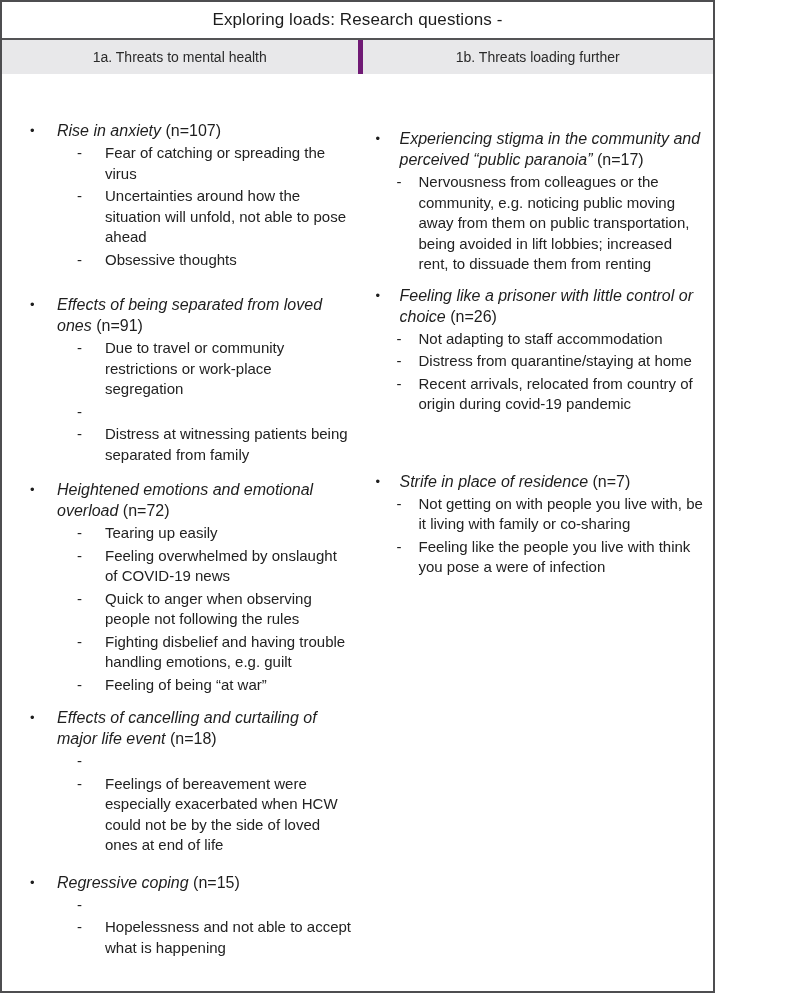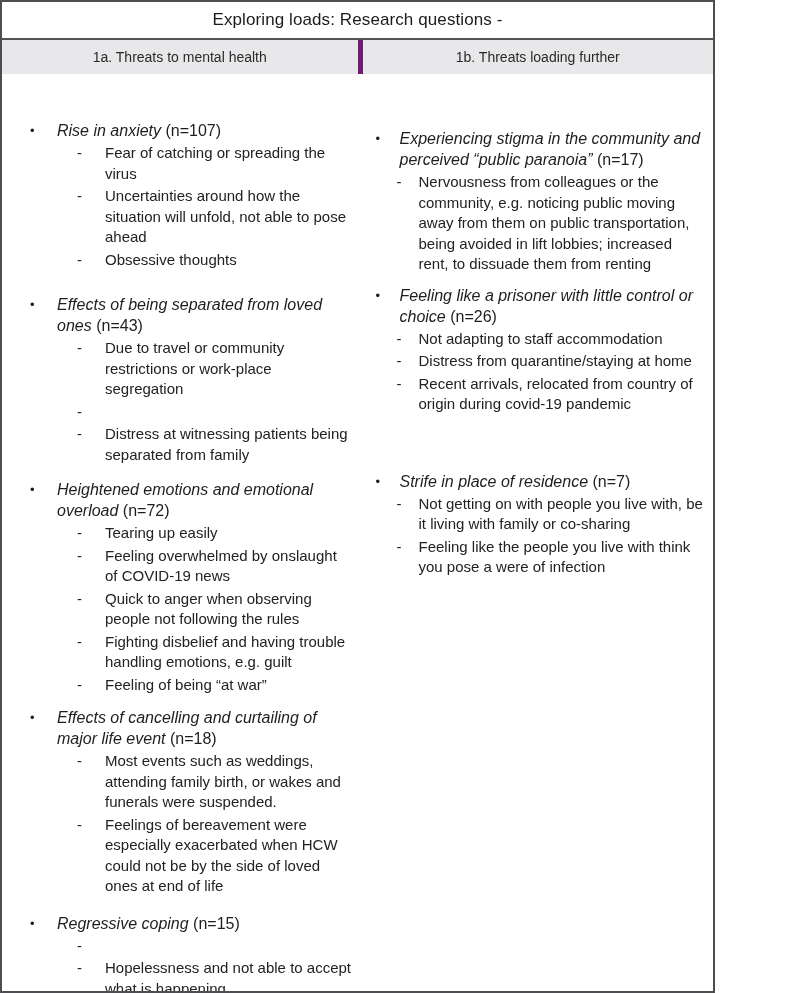--- a/index.html
+++ b/index.html
@@ -85,21 +85,21 @@
           <div class="sub">
               <span class="dash">-</span>
               <span class="sub-text">Obsessive thoughts</span>
             </div>
         </div>
       </div>
 
       <div class="section">
         <div class="topic">
           <span class="bullet">•</span>
-          <span class="topic-text"><em>Effects of being separated from loved ones</em> <span class="count">(n=43)</span></span>
+          <span class="topic-text"><em>Effects of being separated from loved ones</em> <span class="count">(n=91)</span></span>
         </div>
         <div class="subs">
           <div class="sub">
               <span class="dash">-</span>
               <span class="sub-text">Due to travel or community restrictions or work-place segregation</span>
             </div>
           <div class="sub">
               <span class="dash">-</span>
             </div>
           <div class="sub">
@@ -139,21 +139,20 @@
       </div>
 
       <div class="section">
         <div class="topic">
           <span class="bullet">•</span>
           <span class="topic-text"><em>Effects of cancelling and curtailing of major life event</em> <span class="count">(n=18)</span></span>
         </div>
         <div class="subs">
           <div class="sub">
               <span class="dash">-</span>
-              <span class="sub-text">Most events such as weddings, attending family birth, or wakes and funerals were suspended.</span>
             </div>
           <div class="sub">
               <span class="dash">-</span>
               <span class="sub-text">Feelings of bereavement were especially exacerbated when HCW could not be by the side of loved ones at end of life</span>
             </div>
         </div>
       </div>
 
       <div class="section">
         <div class="topic">

